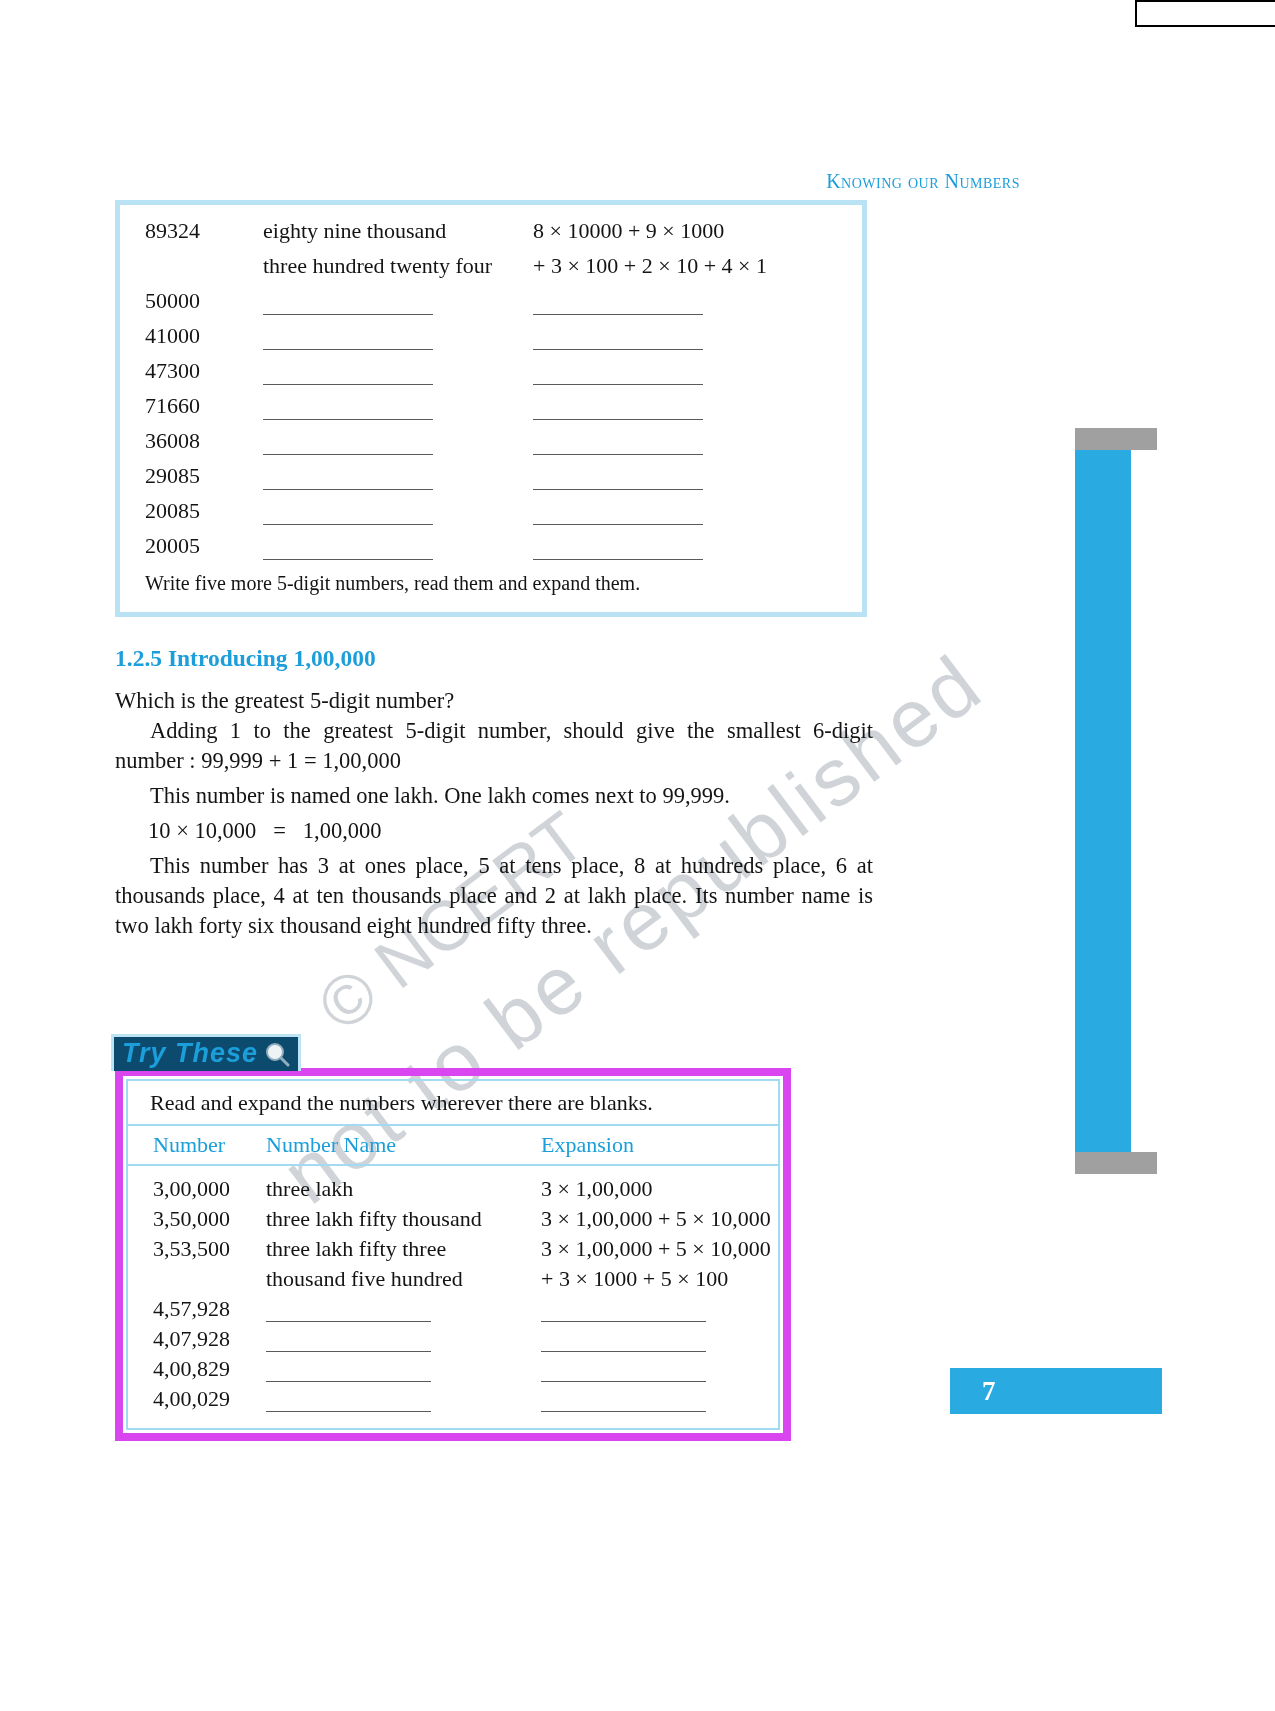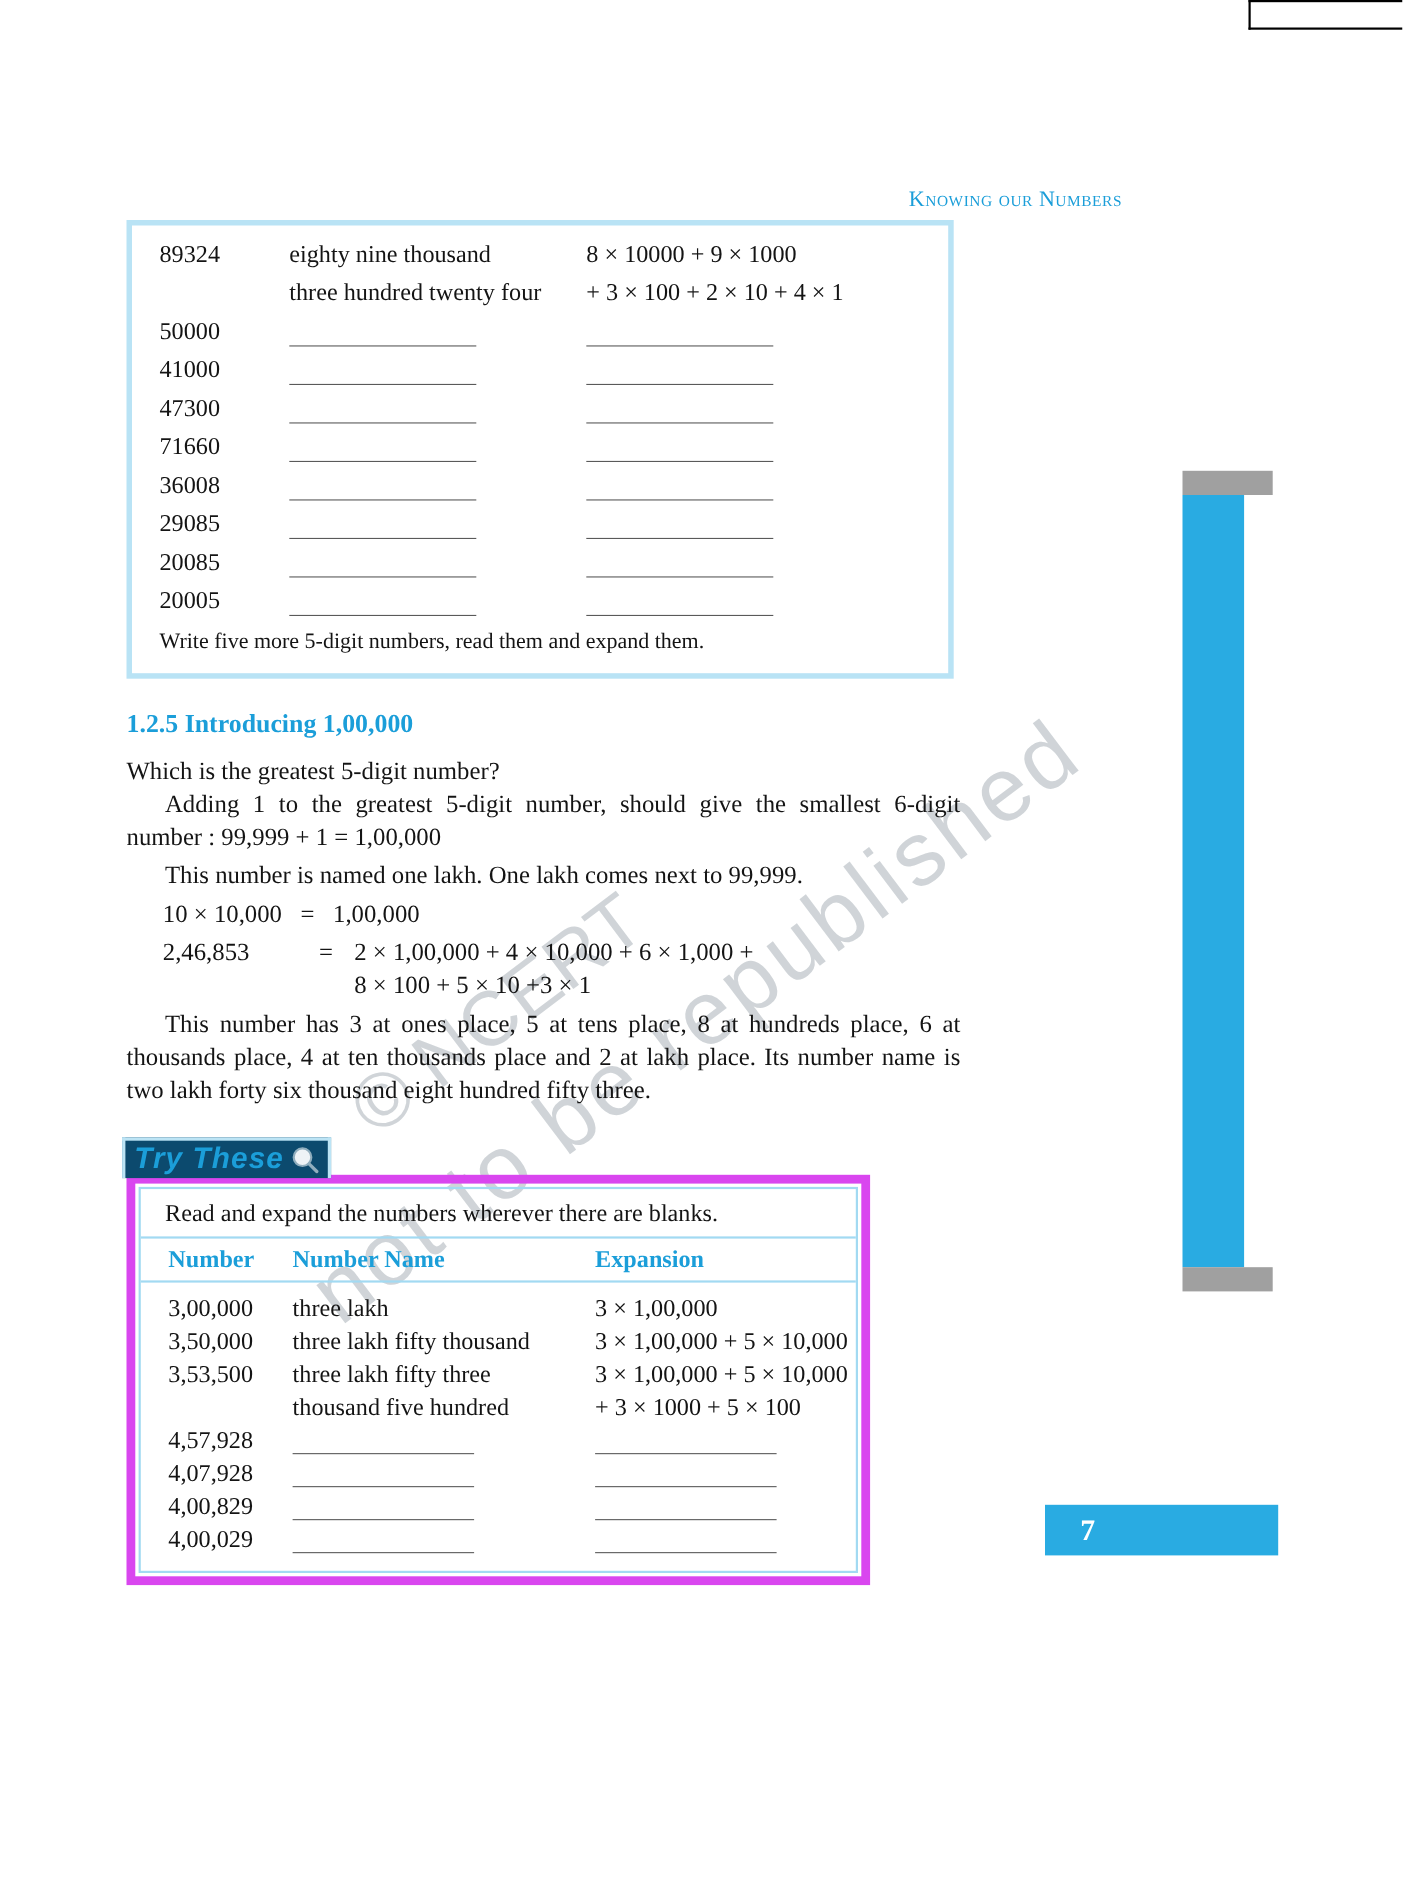--- a/index.html
+++ b/index.html
@@ -78,21 +78,21 @@
   }
   .tt-box { border:8px solid #d946ef; padding:3px; background:transparent; }
   .tt-inner { border:2px solid #a2daf2; }
   .tt-instruction {
     font-size:22px; line-height:30px; padding:7px 10px 6px 22px;
     border-bottom:2px solid #a2daf2;
   }
   .tt-header-row {
     display:grid; grid-template-columns:113px 275px 1fr;
     padding:5px 0 5px 25px; border-bottom:2px solid #a2daf2;
-    color:#1b9ed9; font-weight:bold; font-size:22px; line-height:28px;
+    color:#1b9ed9; font-weight:normal; font-size:22px; line-height:28px;
   }
   .tt-body { padding:8px 0 14px 25px; }
   .tt-row {
     display:grid; grid-template-columns:113px 275px 1fr;
     font-size:22px; line-height:30px; align-items:start;
   }
   .tt-row .blank { width:165px; height:22px; }
 
   
   .side-gray { position:absolute; left:1075px; width:82px; height:22px; background:#a0a0a0; }
@@ -179,28 +179,20 @@
 
     <div class="ex-footer">Write five more 5-digit numbers, read them and expand them.</div>
   </div>
 
   <div class="main-col">
     <div class="sec-heading">1.2.5 Introducing 1,00,000</div>
     <div class="para">Which is the greatest 5-digit number?</div>
     <div class="para indent">Adding 1 to the greatest 5-digit number, should give the smallest 6-digit number : 99,999 + 1 = 1,00,000</div>
     <div class="para indent gap">This number is named one lakh. One lakh comes next to 99,999.</div>
     <div class="eq">10 × 10,000   =   1,00,000</div>
-    <div class="eq2">
-      <div class="eq2-lhs">2,46,853</div>
-      <div class="eq2-eq">=</div>
-      <div class="eq2-rhs">
-        <div>2 × 1,00,000 + 4 × 10,000 + 6 × 1,000 +</div>
-        <div>8 × 100 + 5 × 10 +3 × 1</div>
-      </div>
-    </div>
     <div class="para indent">This number has 3 at ones place, 5 at tens place, 8 at hundreds place, 6 at thousands place, 4 at ten thousands place and 2 at lakh place. Its number name is two lakh forty six thousand eight hundred fifty three.</div>
   </div>
 
   <div class="tt-wrap">
     <div class="tt-label-box">
       <span class="tt-label-text">Try These</span>
       <svg class="magnifier" viewBox="0 0 26 26">
         <circle cx="11" cy="11" r="8" fill="#eef3f6" stroke="#90aebe" stroke-width="2"></circle>
         <line x1="17" y1="17" x2="24" y2="24" stroke="#90aebe" stroke-width="3" stroke-linecap="round"></line>
       </svg>

